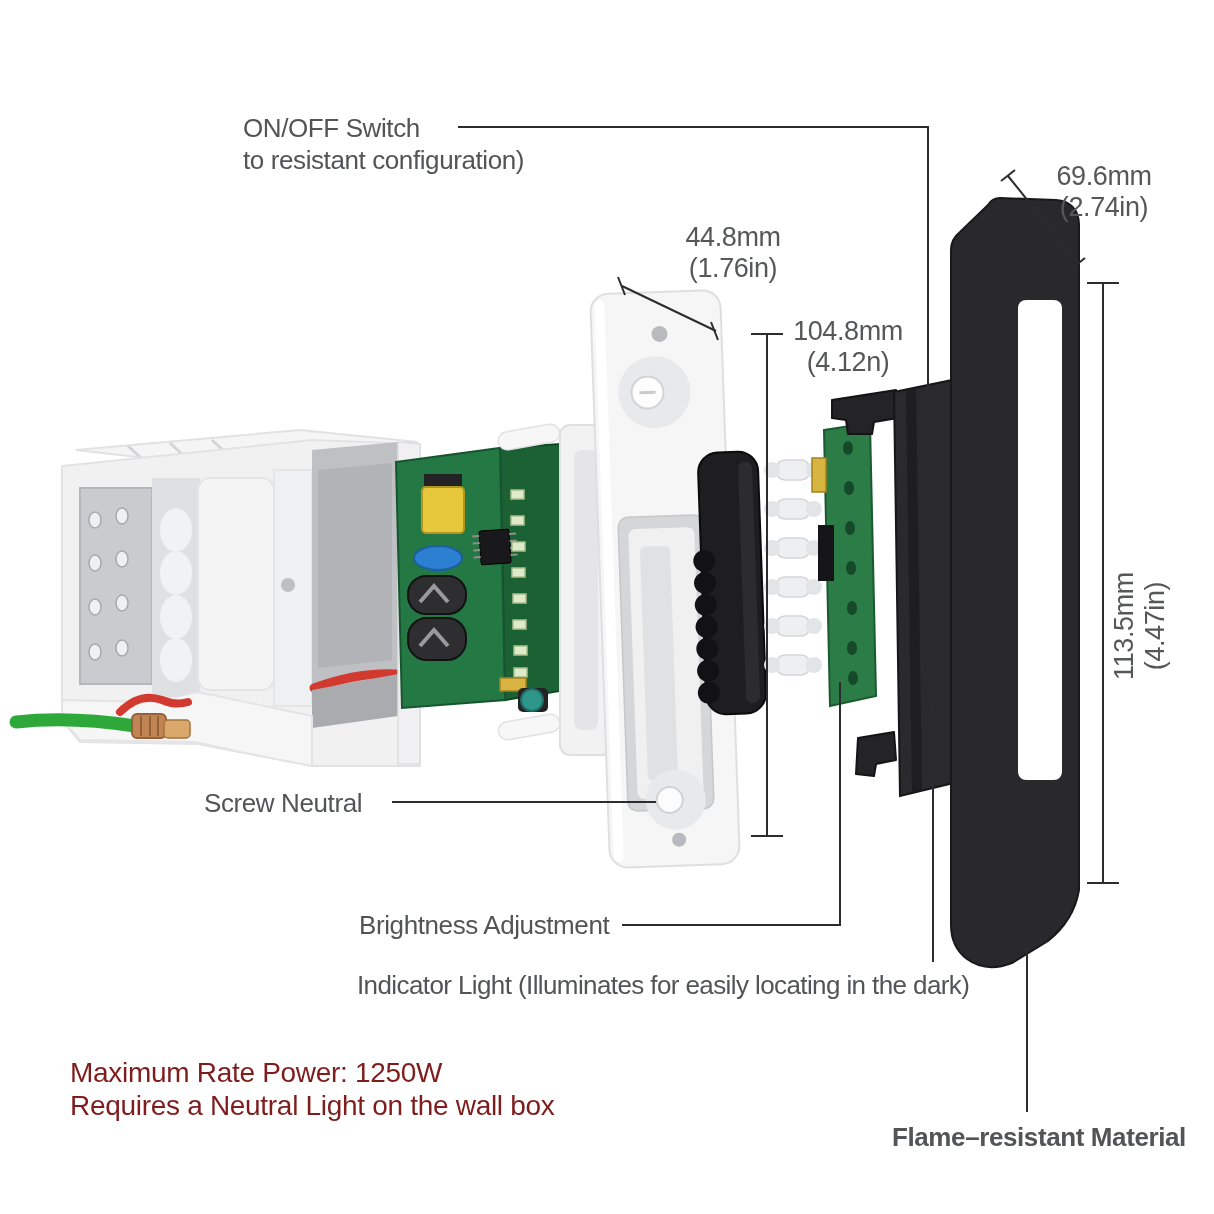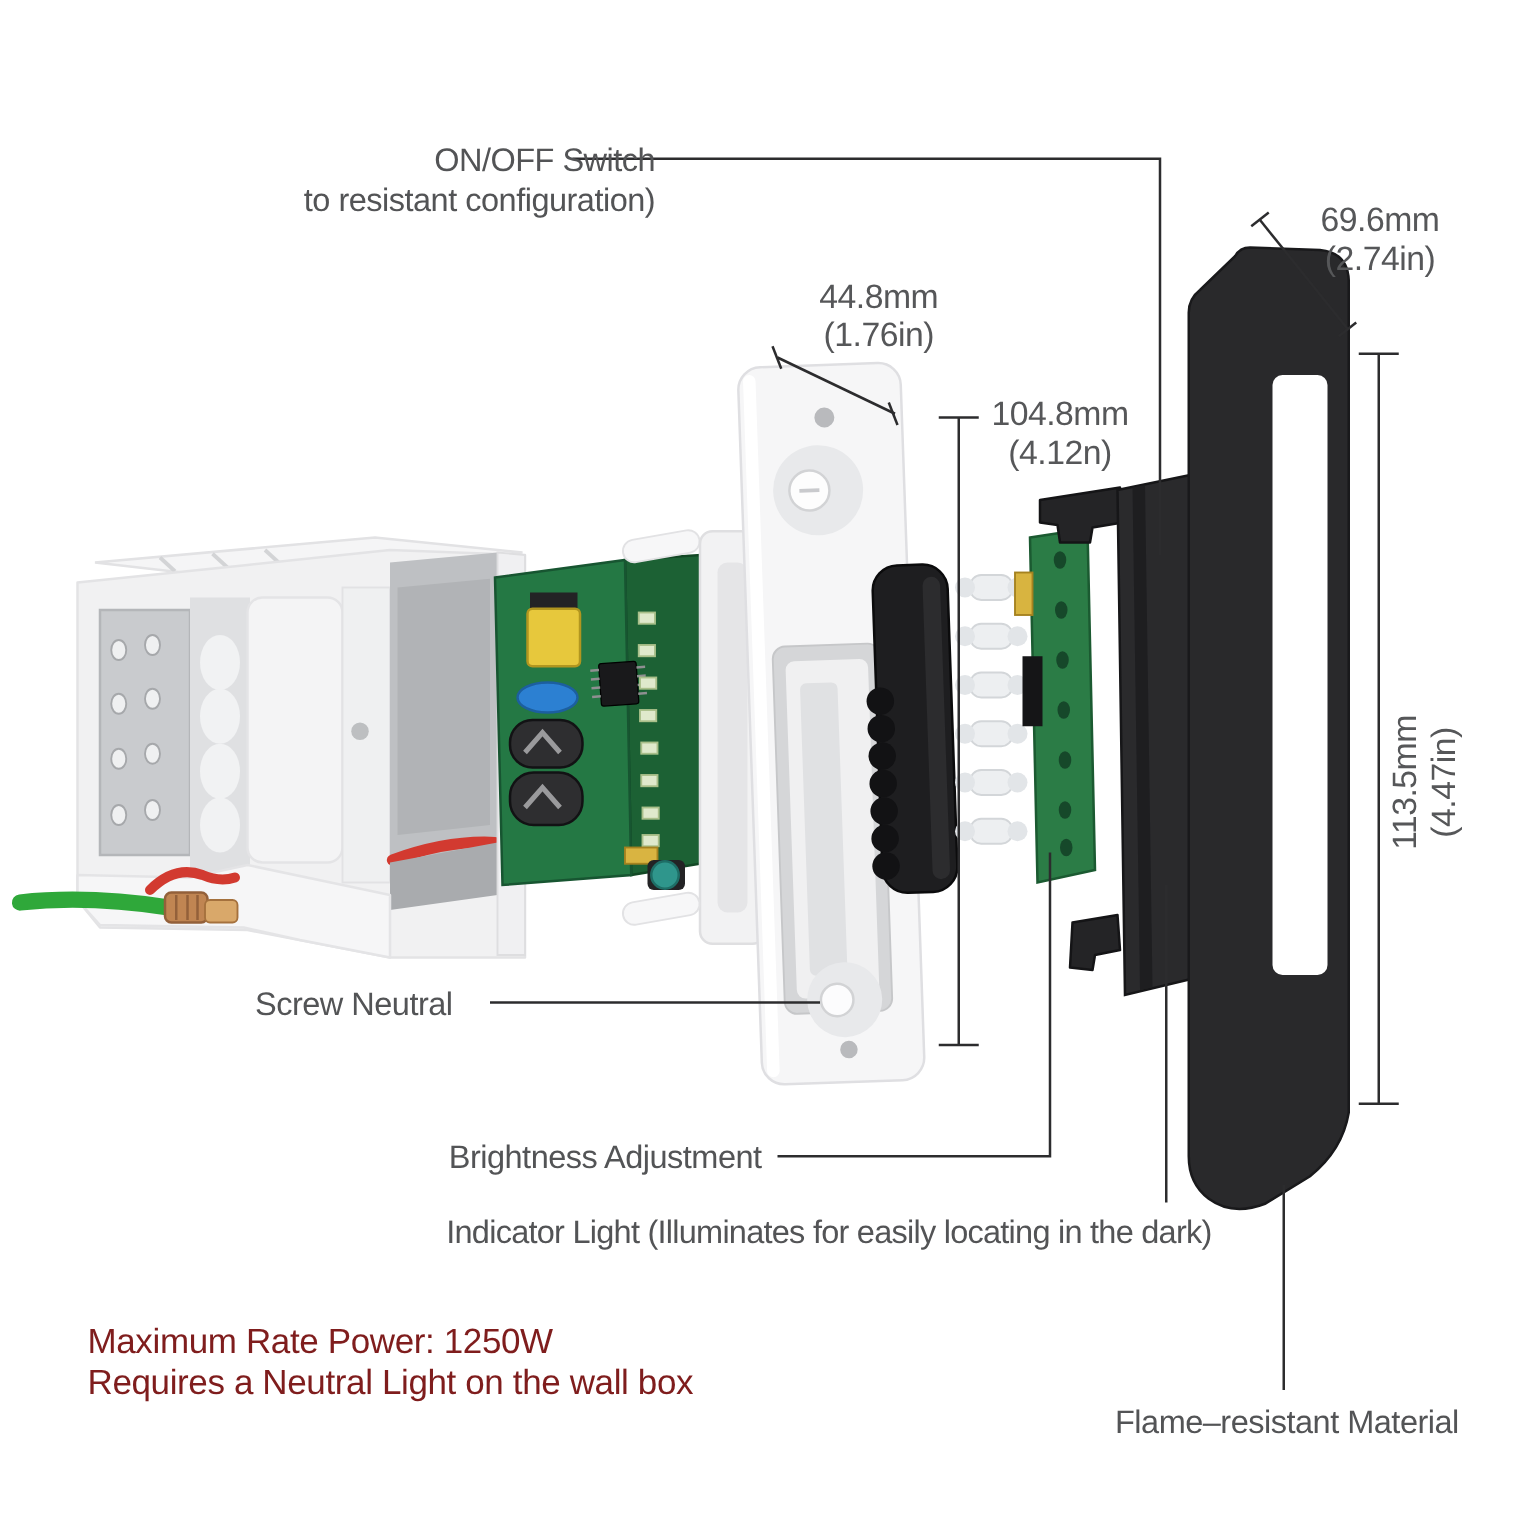--- a/index.html
+++ b/index.html
@@ -236,26 +236,26 @@
       <line x1="751" y1="836" x2="783" y2="836"></line>
     </g>
     <g>
       <line x1="1103" y1="283" x2="1103" y2="883"></line>
       <line x1="1087" y1="283" x2="1119" y2="283"></line>
       <line x1="1087" y1="883" x2="1119" y2="883"></line>
     </g>
   </g>
 </svg>
 
-  <div class="label" style="left:243px;top:112px;line-height:32px;text-align:right;">
+  <div class="label" style="left:243px;top:112px;line-height:32px;">
     <div>ON/OFF Switch</div>
     <div>to resistant configuration)</div>
   </div>
 
-  <div class="label dim" style="left:703px;top:222px;">
+  <div class="label dim" style="left:733px;top:222px;">
     <div>44.8mm</div>
     <div>(1.76in)</div>
   </div>
 
   <div class="label dim" style="left:1104px;top:161px;">
     <div>69.6mm</div>
     <div>(2.74in)</div>
   </div>
 
   <div class="label dim" style="left:848px;top:316px;">
@@ -267,20 +267,20 @@
     <div>113.5mm</div>
     <div>(4.47in)</div>
   </div>
 
   <div class="label" style="left:204px;top:788px;">Screw Neutral</div>
 
   <div class="label" style="left:357px;top:970px;letter-spacing:-0.6px;">Indicator Light (Illuminates for easily locating in the dark)</div>
 
   <div class="label" style="left:359px;top:910px;">Brightness Adjustment</div>
 
-  <div class="label" style="left:892px;top:1122px;">Flame–resistant Material</div>
+  <div class="label" style="left:892px;top:1122px;font-weight:bold;">Flame–resistant Material</div>
 
   <div class="label specs" style="left:70px;top:1056px;">
     <div>Maximum Rate Power: 1250W</div>
     <div>Requires a Neutral Light on the wall box</div>
   </div>
 
 </div>
 
 </body></html>

